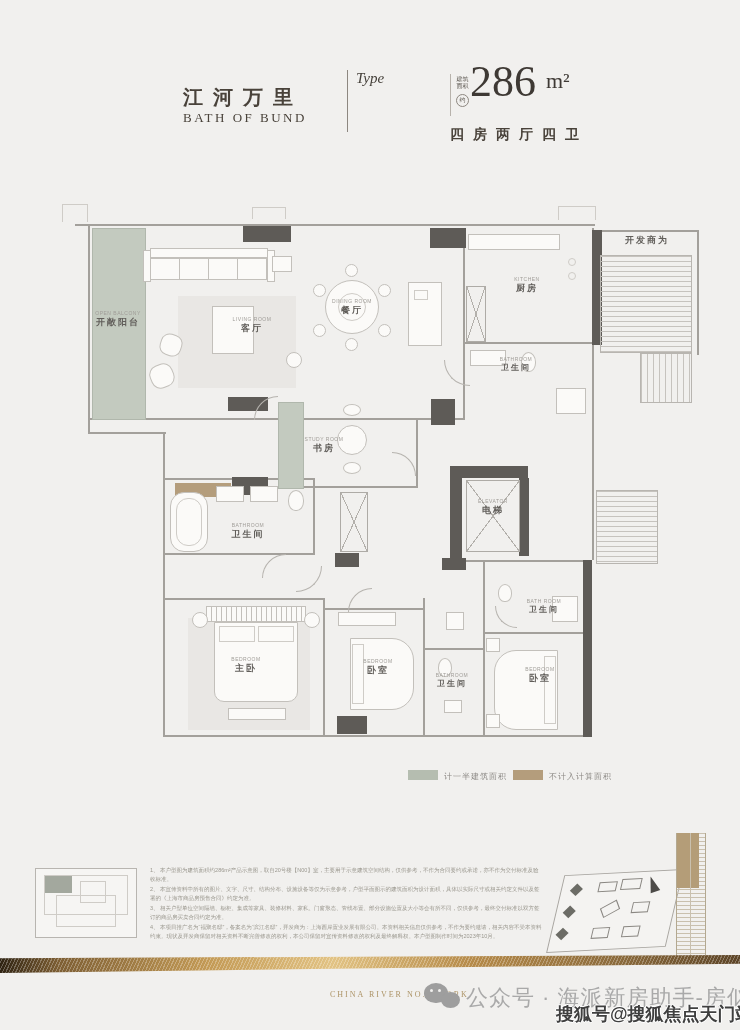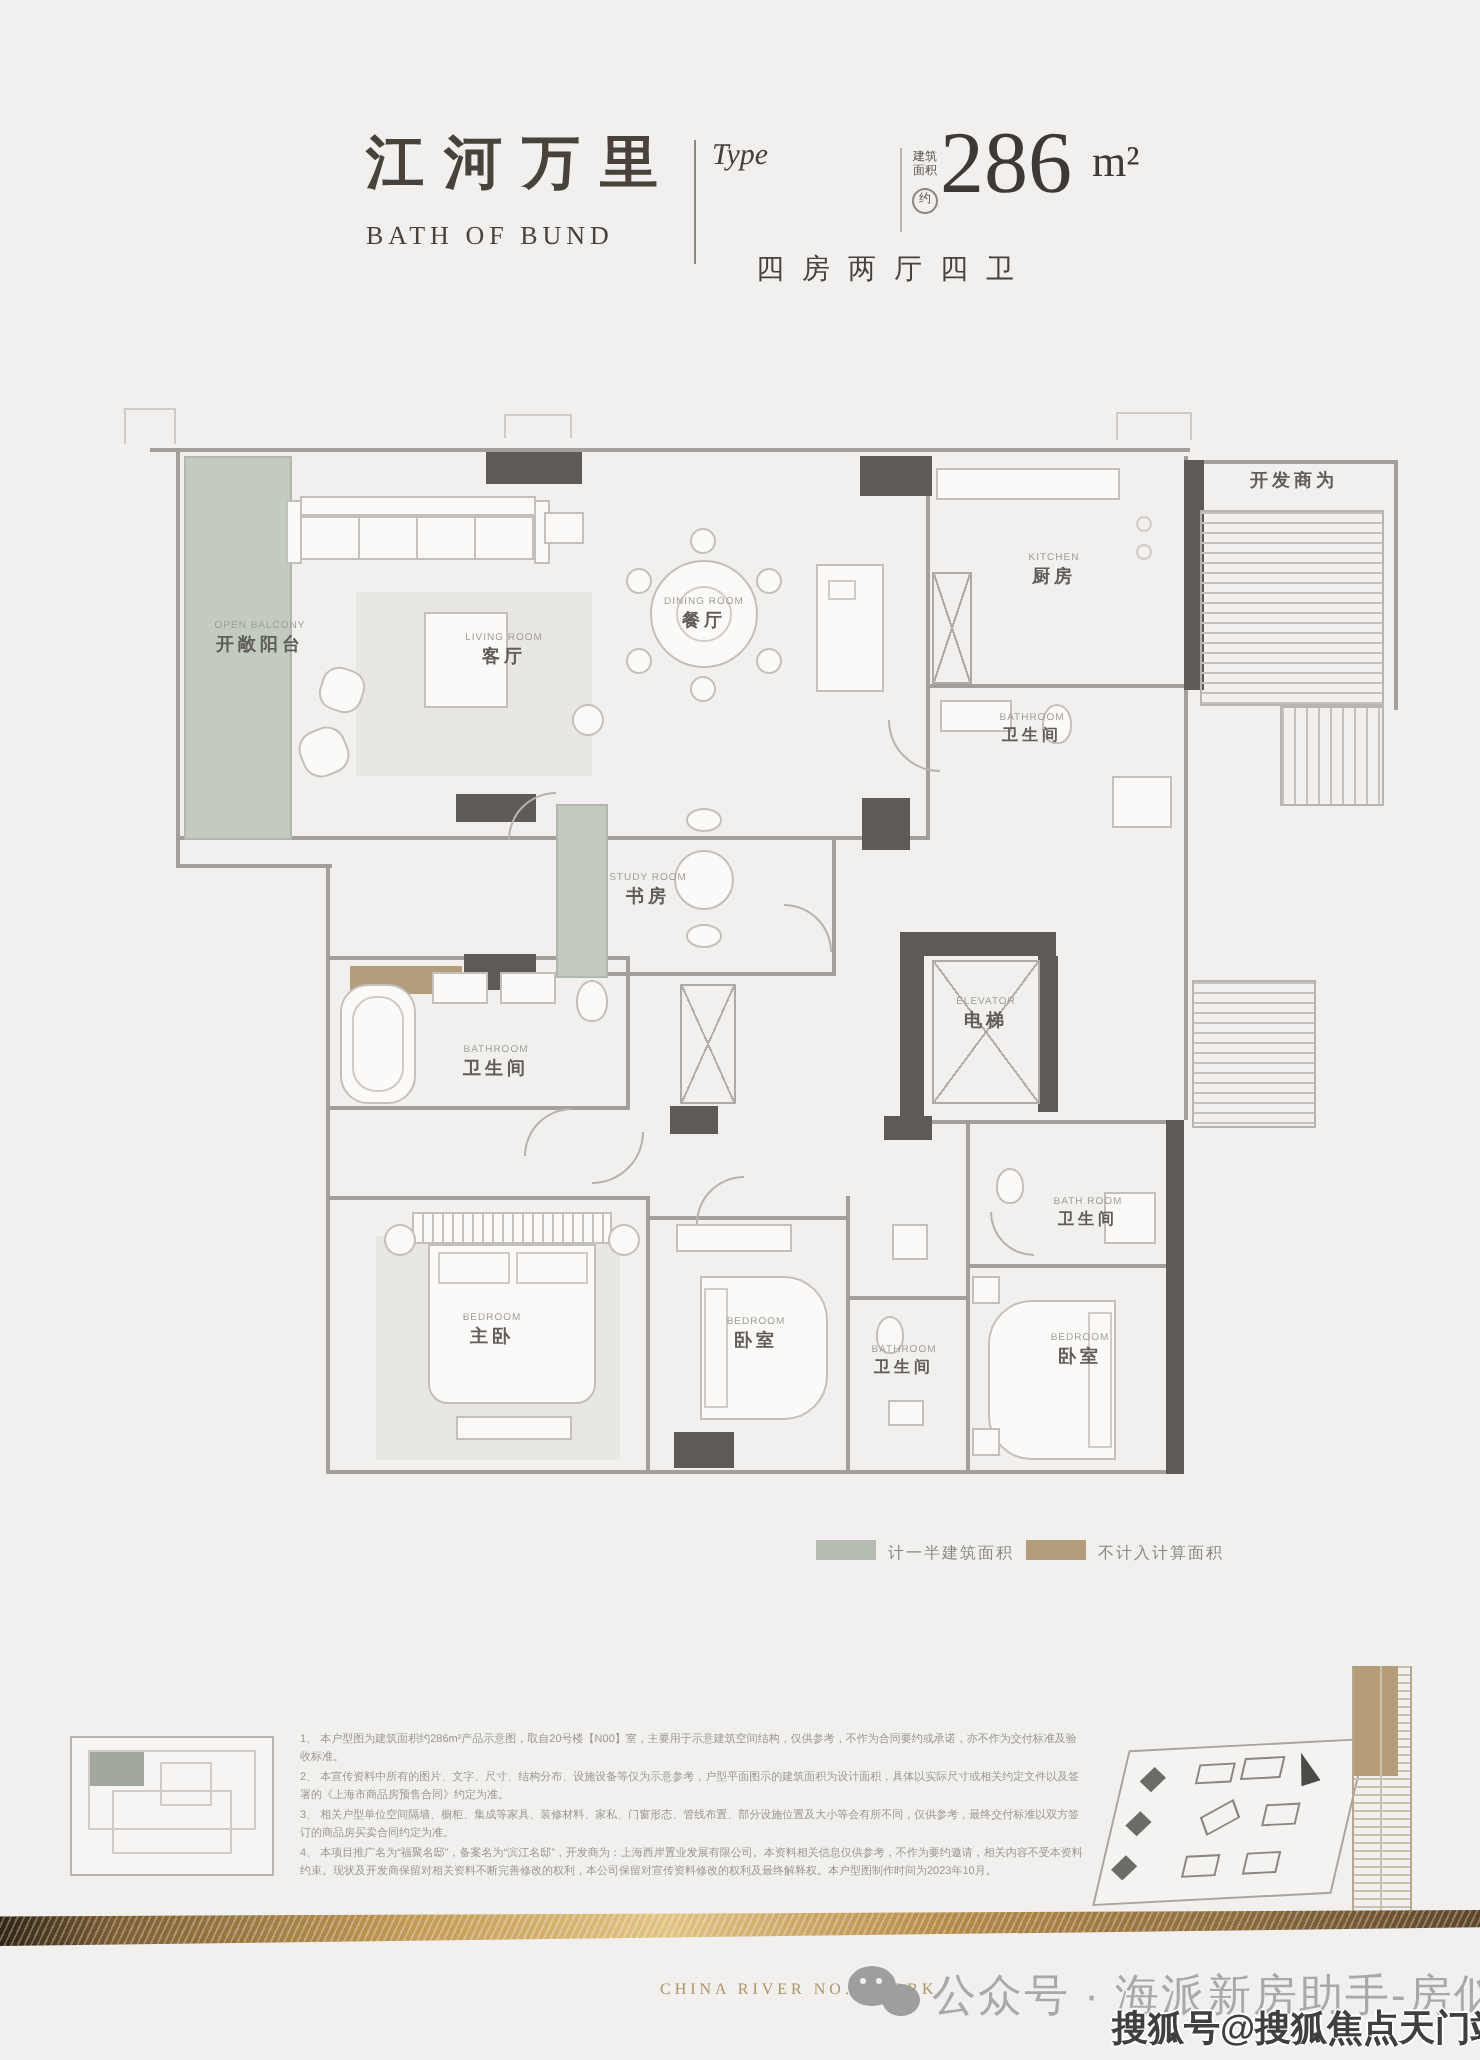--- a/index.html
+++ b/index.html
@@ -1,30 +1,30 @@
 <!DOCTYPE html>
 <html><head>
 <meta charset="utf-8">
 <style>
   html,body{margin:0;padding:0;}
   body{background:#e8e7e5;font-family:"Liberation Sans",sans-serif;}
   #canvas{position:relative;width:740px;height:1030px;margin:0 auto;background:#f1f0ee;overflow:hidden;}
   .abs{position:absolute;}
   
-  .brand-cn{position:absolute;left:183px;top:62px;width:150px;font-family:"Liberation Serif",serif;font-size:29px;letter-spacing:10px;color:#49423a;font-weight:600;white-space:nowrap;}
+  .brand-cn{position:absolute;left:183px;top:84px;width:150px;font-family:"Liberation Serif",serif;font-size:20px;letter-spacing:10px;color:#49423a;font-weight:600;white-space:nowrap;}
   .brand-en{position:absolute;left:183px;top:110px;width:160px;font-family:"Liberation Serif",serif;font-size:13px;letter-spacing:2.5px;color:#49423a;white-space:nowrap;}
   .hdr-div{position:absolute;left:347px;top:70px;width:1px;height:62px;background:#8d8780;}
   .type-label{position:absolute;left:356px;top:70px;font-family:"Liberation Serif",serif;font-style:italic;font-size:15px;color:#45403a;}
   .type-value{position:absolute;left:381px;top:54px;font-family:"Liberation Serif",serif;font-size:48px;color:#3e3934;letter-spacing:1px;}
   .hdr-div2{position:absolute;left:450px;top:74px;width:1px;height:42px;background:#b7b2ab;}
   .area-note{position:absolute;left:456px;top:76px;width:13px;font-size:6px;line-height:7px;color:#5a554e;text-align:center;}
   .area-circ{position:absolute;left:456px;top:94px;width:11px;height:11px;border:0.5px solid #8d8780;border-radius:50%;font-size:6px;line-height:11px;text-align:center;color:#5a554e;}
   .area-value{position:absolute;left:470px;top:56px;font-family:"Liberation Serif",serif;font-size:44px;color:#3e3934;}
   .area-unit{position:absolute;left:546px;top:68px;font-family:"Liberation Serif",serif;font-size:22px;color:#3e3934;}
-  .layout-desc{position:absolute;left:378px;top:126px;width:210px;text-align:left;font-family:"Liberation Serif",serif;font-size:14px;letter-spacing:9px;color:#49423a;font-weight:400;white-space:nowrap;}
+  .layout-desc{position:absolute;left:378px;top:126px;width:210px;text-align:right;font-family:"Liberation Serif",serif;font-size:14px;letter-spacing:9px;color:#49423a;font-weight:700;white-space:nowrap;}
   
   .wl{position:absolute;background:#a3a09b;}
   .wd{position:absolute;background:#5e5b57;}
   .grn{position:absolute;background:#c3cabf;border:1px solid #b0b7ac;}
   .tanb{position:absolute;background:#b49d7c;}
   .f{position:absolute;border:1px solid #c3c0bb;background:#fbfaf8;box-sizing:border-box;}
   .fl{position:absolute;border:1px solid #cfccc7;box-sizing:border-box;background:transparent;}
   .circ{border-radius:50%;}
   .hatch-h{position:absolute;border:1px solid #b8b5b0;box-sizing:border-box;background:repeating-linear-gradient(to bottom,#c6c3be 0 1px,transparent 1px 5px);}
   .hatch-v{position:absolute;border:1px solid #b8b5b0;box-sizing:border-box;background:repeating-linear-gradient(to right,#c6c3be 0 1px,transparent 1px 6px);}
@@ -203,21 +203,21 @@
     <div class="f" style="left:486px;top:714px;width:14px;height:14px;"></div>
 
     <div class="arc" style="left:254px;top:396px;width:24px;height:24px;border-left:1px solid #b6b3ae;border-top:1px solid #b6b3ae;border-top-left-radius:100%;"></div>
     <div class="arc" style="left:444px;top:360px;width:26px;height:26px;border-left:1px solid #b6b3ae;border-bottom:1px solid #b6b3ae;border-bottom-left-radius:100%;"></div>
     <div class="arc" style="left:392px;top:452px;width:24px;height:24px;border-right:1px solid #b6b3ae;border-top:1px solid #b6b3ae;border-top-right-radius:100%;"></div>
     <div class="arc" style="left:262px;top:554px;width:24px;height:24px;border-left:1px solid #b6b3ae;border-top:1px solid #b6b3ae;border-top-left-radius:100%;"></div>
     <div class="arc" style="left:296px;top:566px;width:26px;height:26px;border-right:1px solid #b6b3ae;border-bottom:1px solid #b6b3ae;border-bottom-right-radius:100%;"></div>
     <div class="arc" style="left:348px;top:588px;width:24px;height:24px;border-left:1px solid #b6b3ae;border-top:1px solid #b6b3ae;border-top-left-radius:100%;"></div>
     <div class="arc" style="left:495px;top:606px;width:22px;height:22px;border-left:1px solid #b6b3ae;border-bottom:1px solid #b6b3ae;border-bottom-left-radius:100%;"></div>
 
-    <div class="rlabel" style="left:118px;top:310px;margin-left:12px;">
+    <div class="rlabel" style="left:118px;top:310px;">
       <span class="en">OPEN BALCONY</span>
       <span class="cn">开敞阳台</span>
     </div>
     <div class="rlabel" style="left:252px;top:316px;">
       <span class="en">LIVING ROOM</span>
       <span class="cn">客厅</span>
     </div>
     <div class="rlabel" style="left:352px;top:298px;">
       <span class="en">DINING ROOM</span>
       <span class="cn">餐厅</span>

